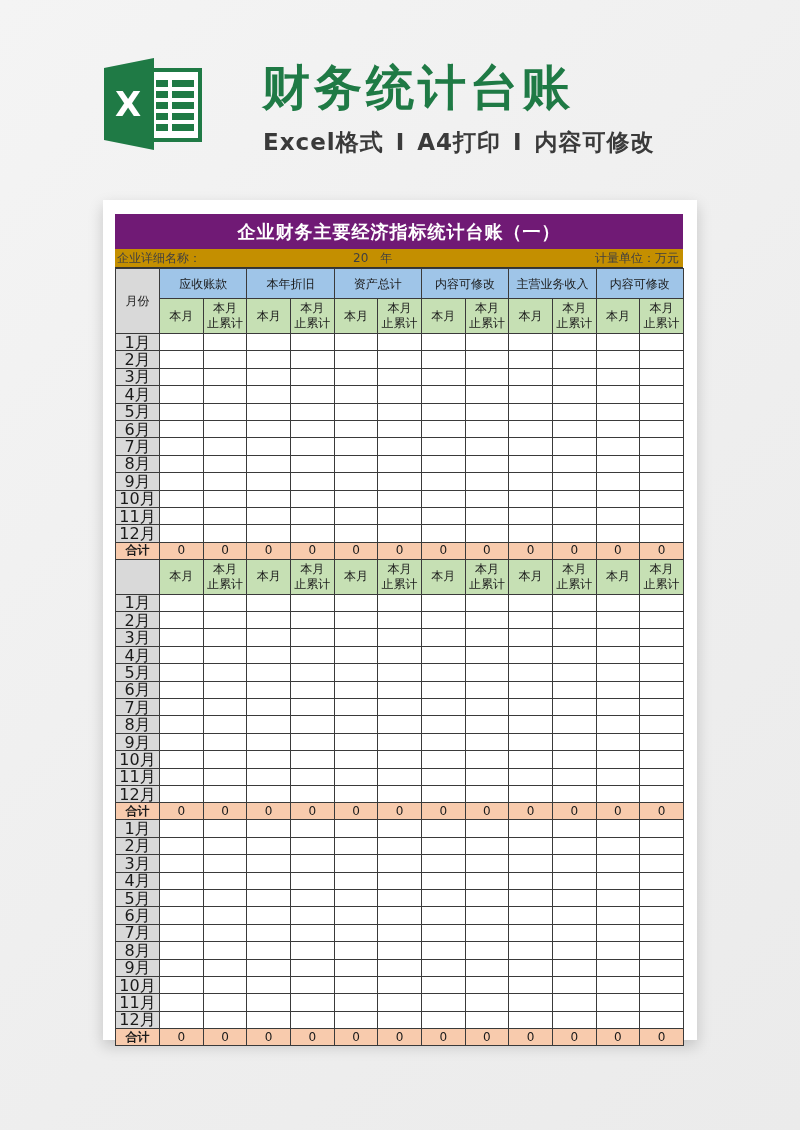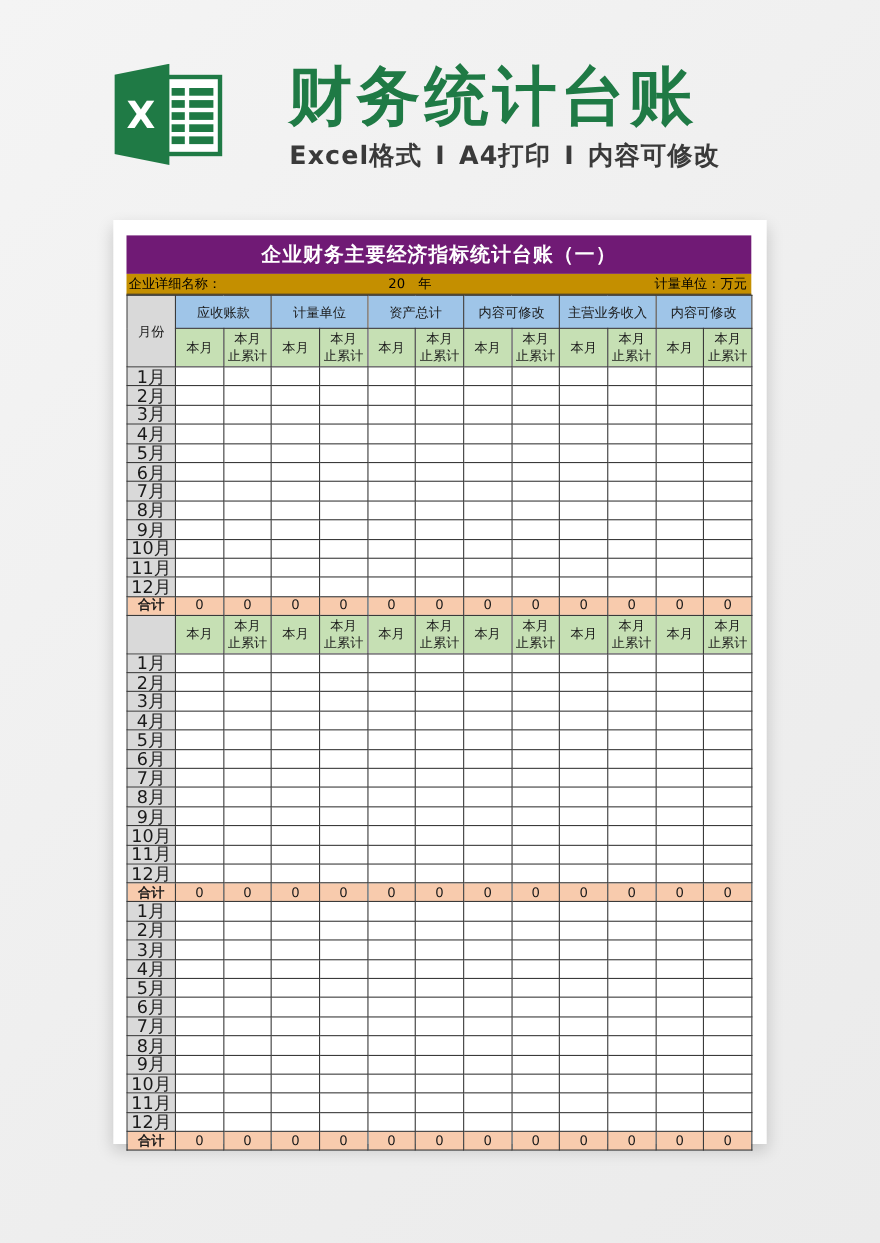--- a/index.html
+++ b/index.html
@@ -6,21 +6,21 @@
   html, body { width: 800px; height: 1130px; overflow: hidden; }
   body {
     background: linear-gradient(135deg, #f4f4f4 0%, #eeeeee 60%, #ebebeb 100%);
     font-family: "DejaVu Sans", "Liberation Sans", sans-serif;
     position: relative;
   }
   .banner { position: absolute; left: 0; top: 0; width: 800px; height: 190px; }
   .logo { position: absolute; left: 104px; top: 58px; width: 100px; height: 92px; }
   .headline {
     position: absolute; left: 262px; top: 52px;
-    font-size: 58px; font-weight: bold; color: #1f7a45; letter-spacing: 4px;
+    font-size: 48px; font-weight: bold; color: #1f7a45; letter-spacing: 4px;
     line-height: 70px; white-space: nowrap;
   }
   .subline {
     position: absolute; left: 263px; top: 126px;
     font-size: 23px; font-weight: bold; color: #3a3a3a; letter-spacing: 1px;
     white-space: nowrap; line-height: 32px;
   }
   .subline .sep { margin: 0 12px; font-weight: bold; }
 
   .paper {
@@ -29,21 +29,21 @@
     box-shadow: 0 6px 14px rgba(0,0,0,0.18);
   }
   .sheet { position: absolute; left: 12px; top: 14px; width: 568px; }
 
   .title-bar {
     height: 35px; background: #701a75; color: #ffffff;
     font-size: 18px; font-weight: bold; text-align: center; line-height: 35px;
     letter-spacing: 1px;
   }
   .meta-bar {
-    height: 19px; background: #c48f00; color: #000000; font-size: 12px;
+    height: 19px; background: #c48f00; color: #404040; font-size: 12px;
     line-height: 19px; position: relative; border-bottom: 1px solid #333;
   }
   .meta-bar .left { position: absolute; left: 2px; }
   .meta-bar .mid { position: absolute; left: 238px; }
   .meta-bar .right { position: absolute; right: 4px; }
 
   table.grid {
     border-collapse: collapse; width: 568px; table-layout: fixed;
     font-size: 12px; color: #1a1a1a;
   }
@@ -110,21 +110,21 @@
           <col class="c-data">
         <col class="c-data">
           <col class="c-data">
           <col class="c-data">
           <col class="c-data">
       </colgroup>
       <tbody id="grid-body">
           <tr>
             <td class="h-month" rowspan="2">月份</td>
             <td class="h-cat" colspan="2">应收账款</td>
-            <td class="h-cat" colspan="2">计量单位</td>
+            <td class="h-cat" colspan="2">本年折旧</td>
             <td class="h-cat" colspan="2">资产总计</td>
             <td class="h-cat" colspan="2">内容可修改</td>
             <td class="h-cat" colspan="2">主营业务收入</td>
             <td class="h-cat" colspan="2">内容可修改</td>
           </tr>
           <tr>
             <td class="h-sub">本月</td>
             <td class="h-sub">
               <div>本月</div>
               <div>止累计</div>

